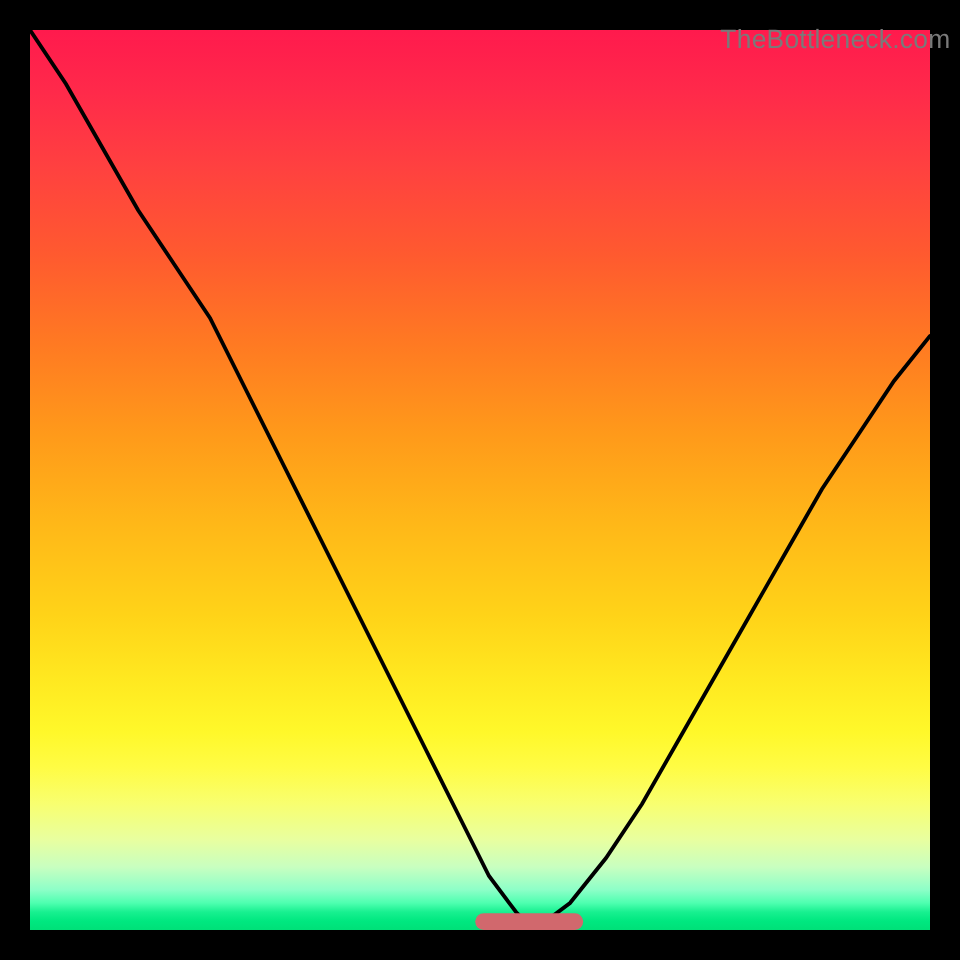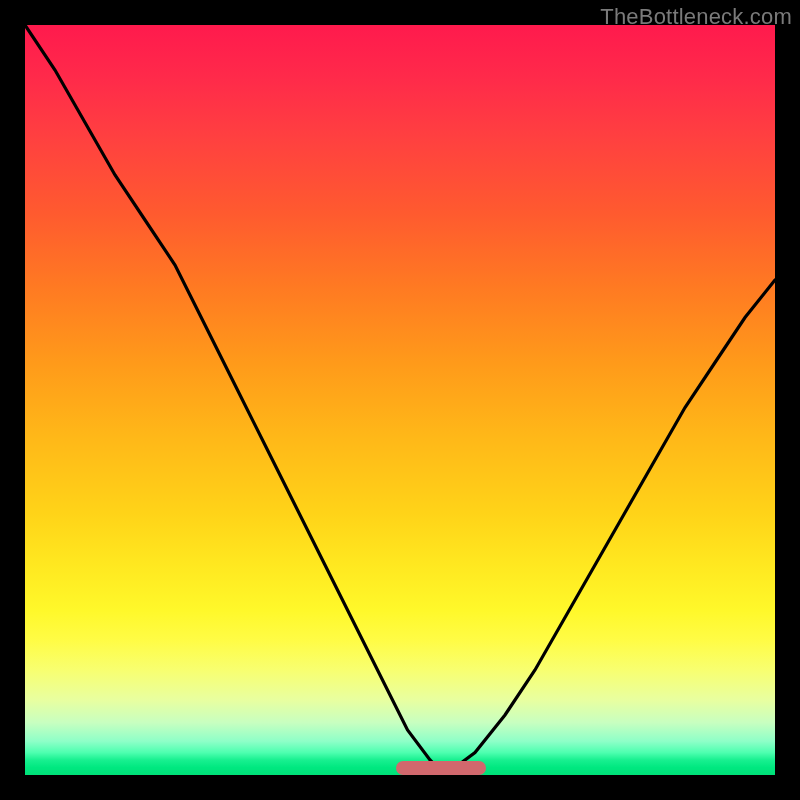--- a/index.html
+++ b/index.html
@@ -45,21 +45,21 @@
       #c8ffc0 93%,
       #8effc8 95.5%,
       #4effb0 97%,
       #18f090 98%,
       #00e880 99%,
       #00e078 100%
     );
   }
   .watermark {
     position: absolute;
-    top: 4px;
+    top: 20px;
     right: 8px;
     color: #7a7a7a;
     font-size: 22px;
     letter-spacing: 0.2px;
     z-index: 50;
     user-select: none;
     text-align: center;
   }
   svg.curve {
     position: absolute;

